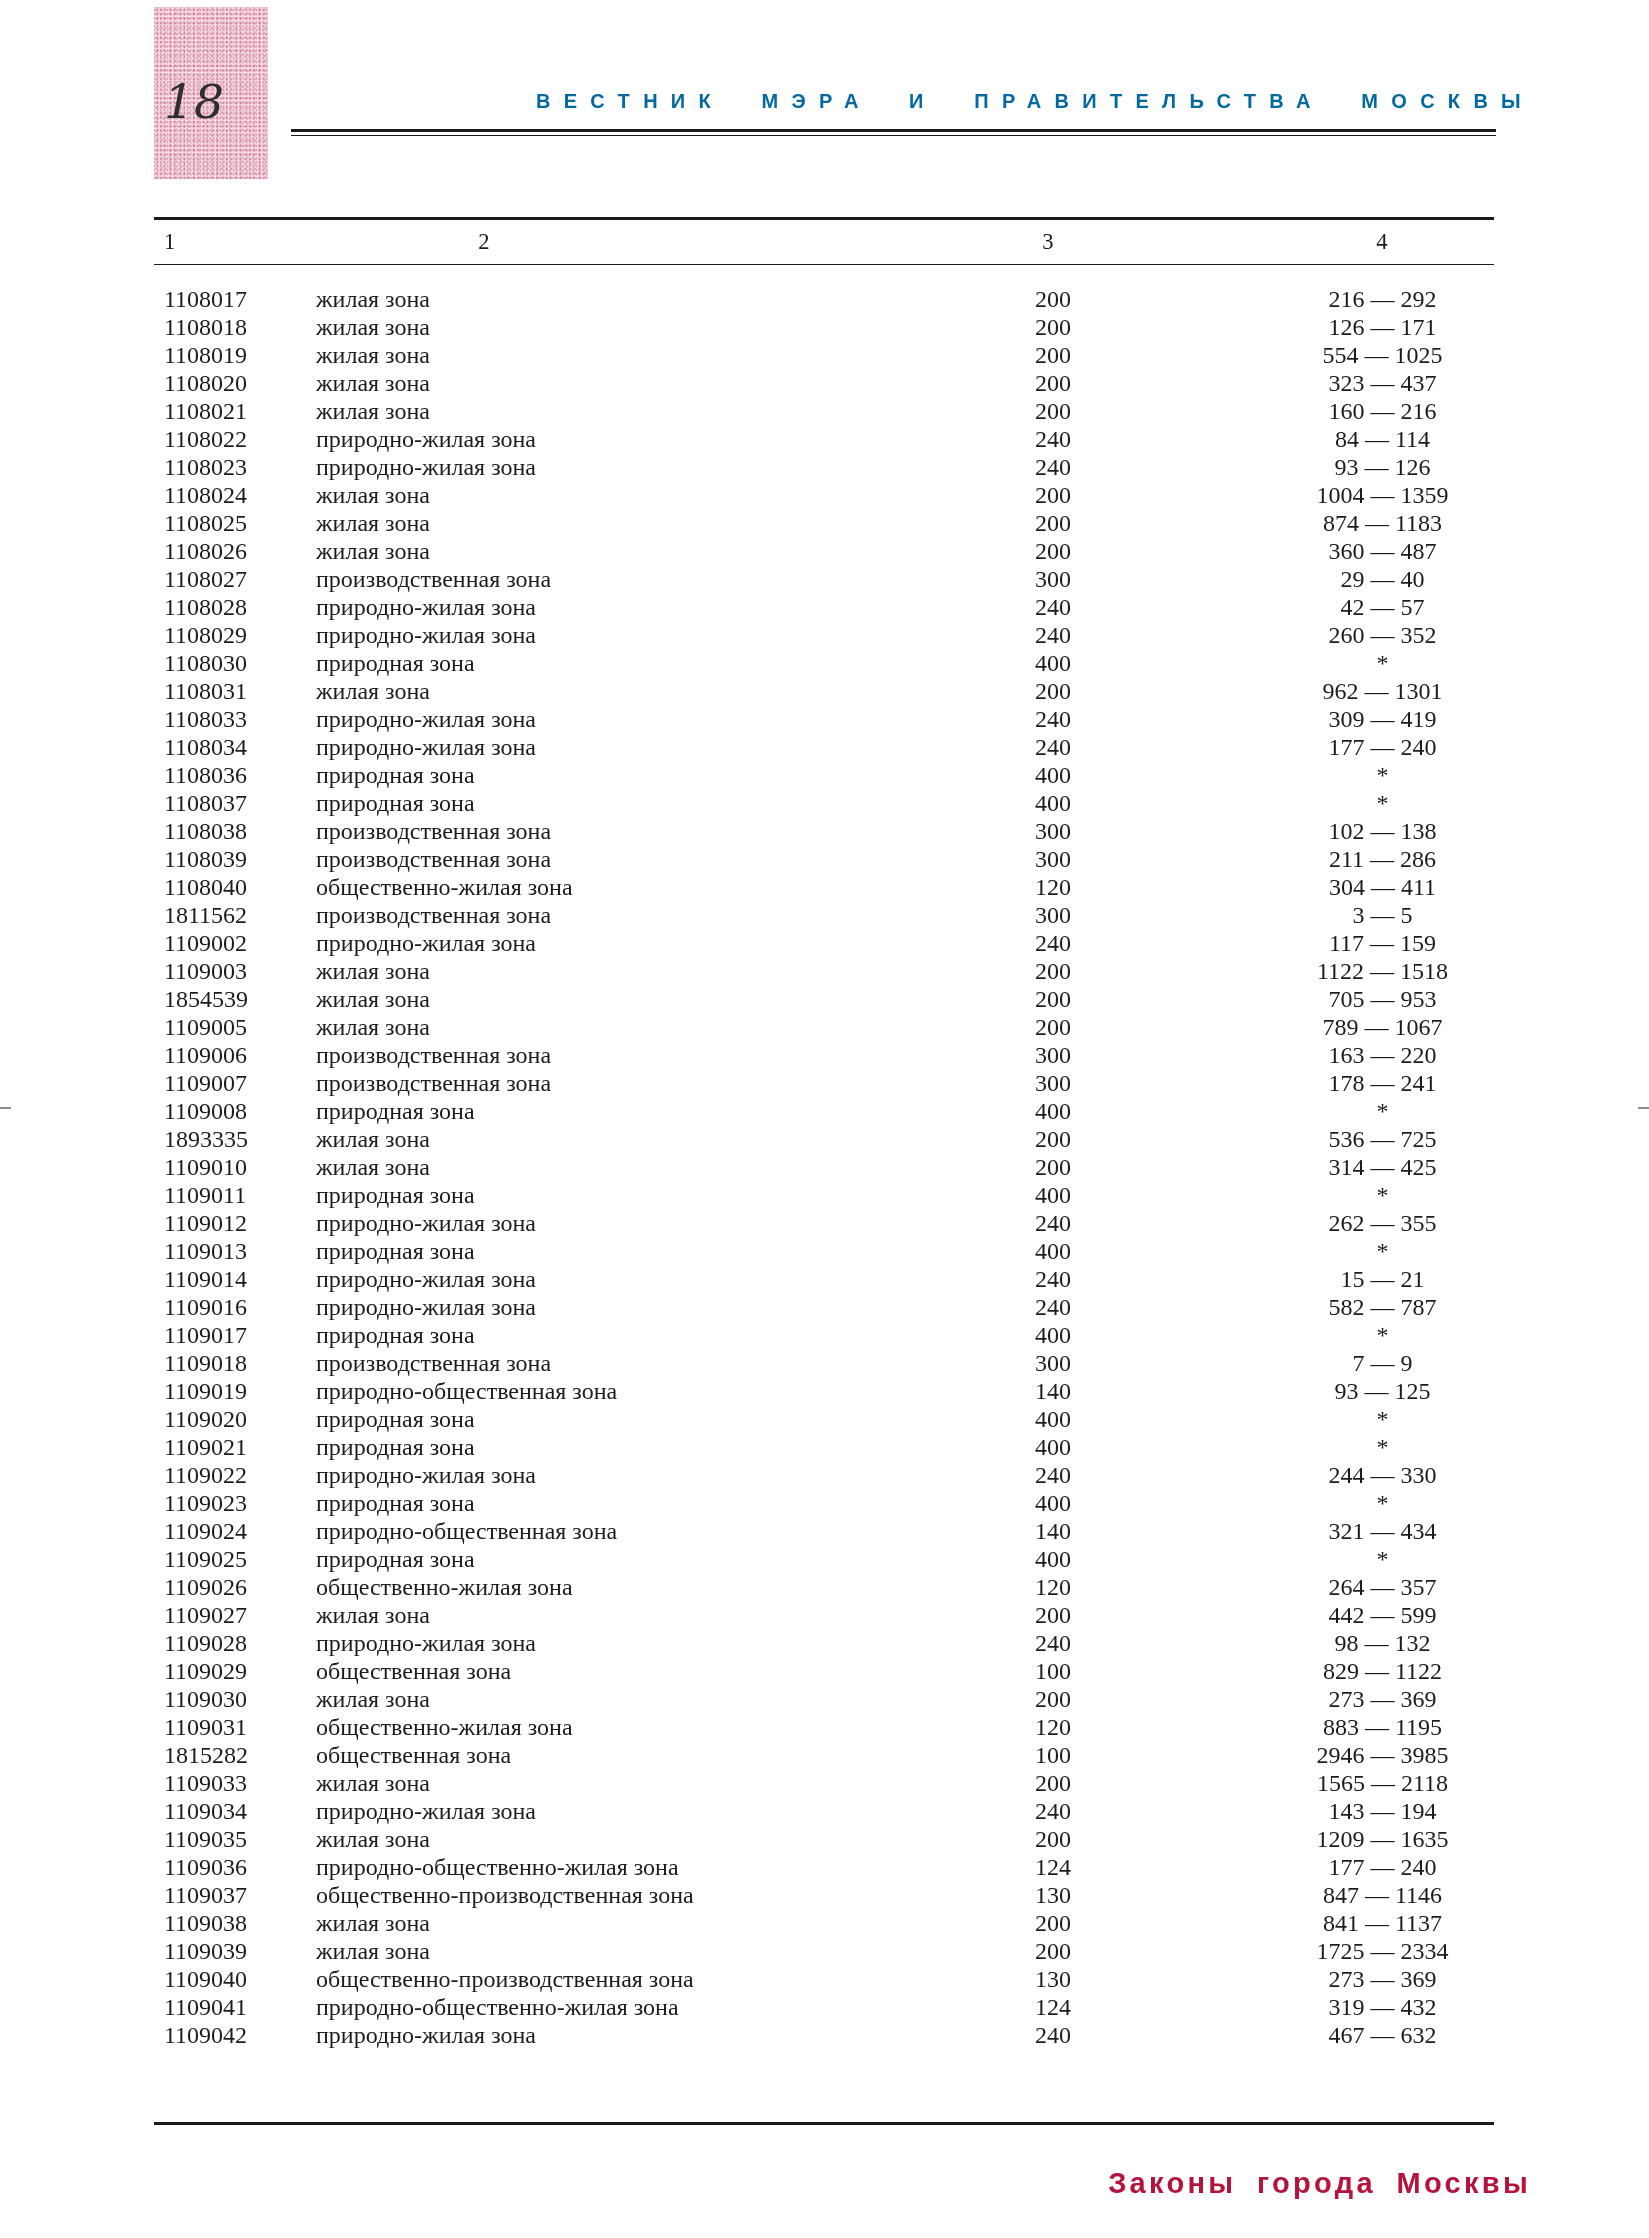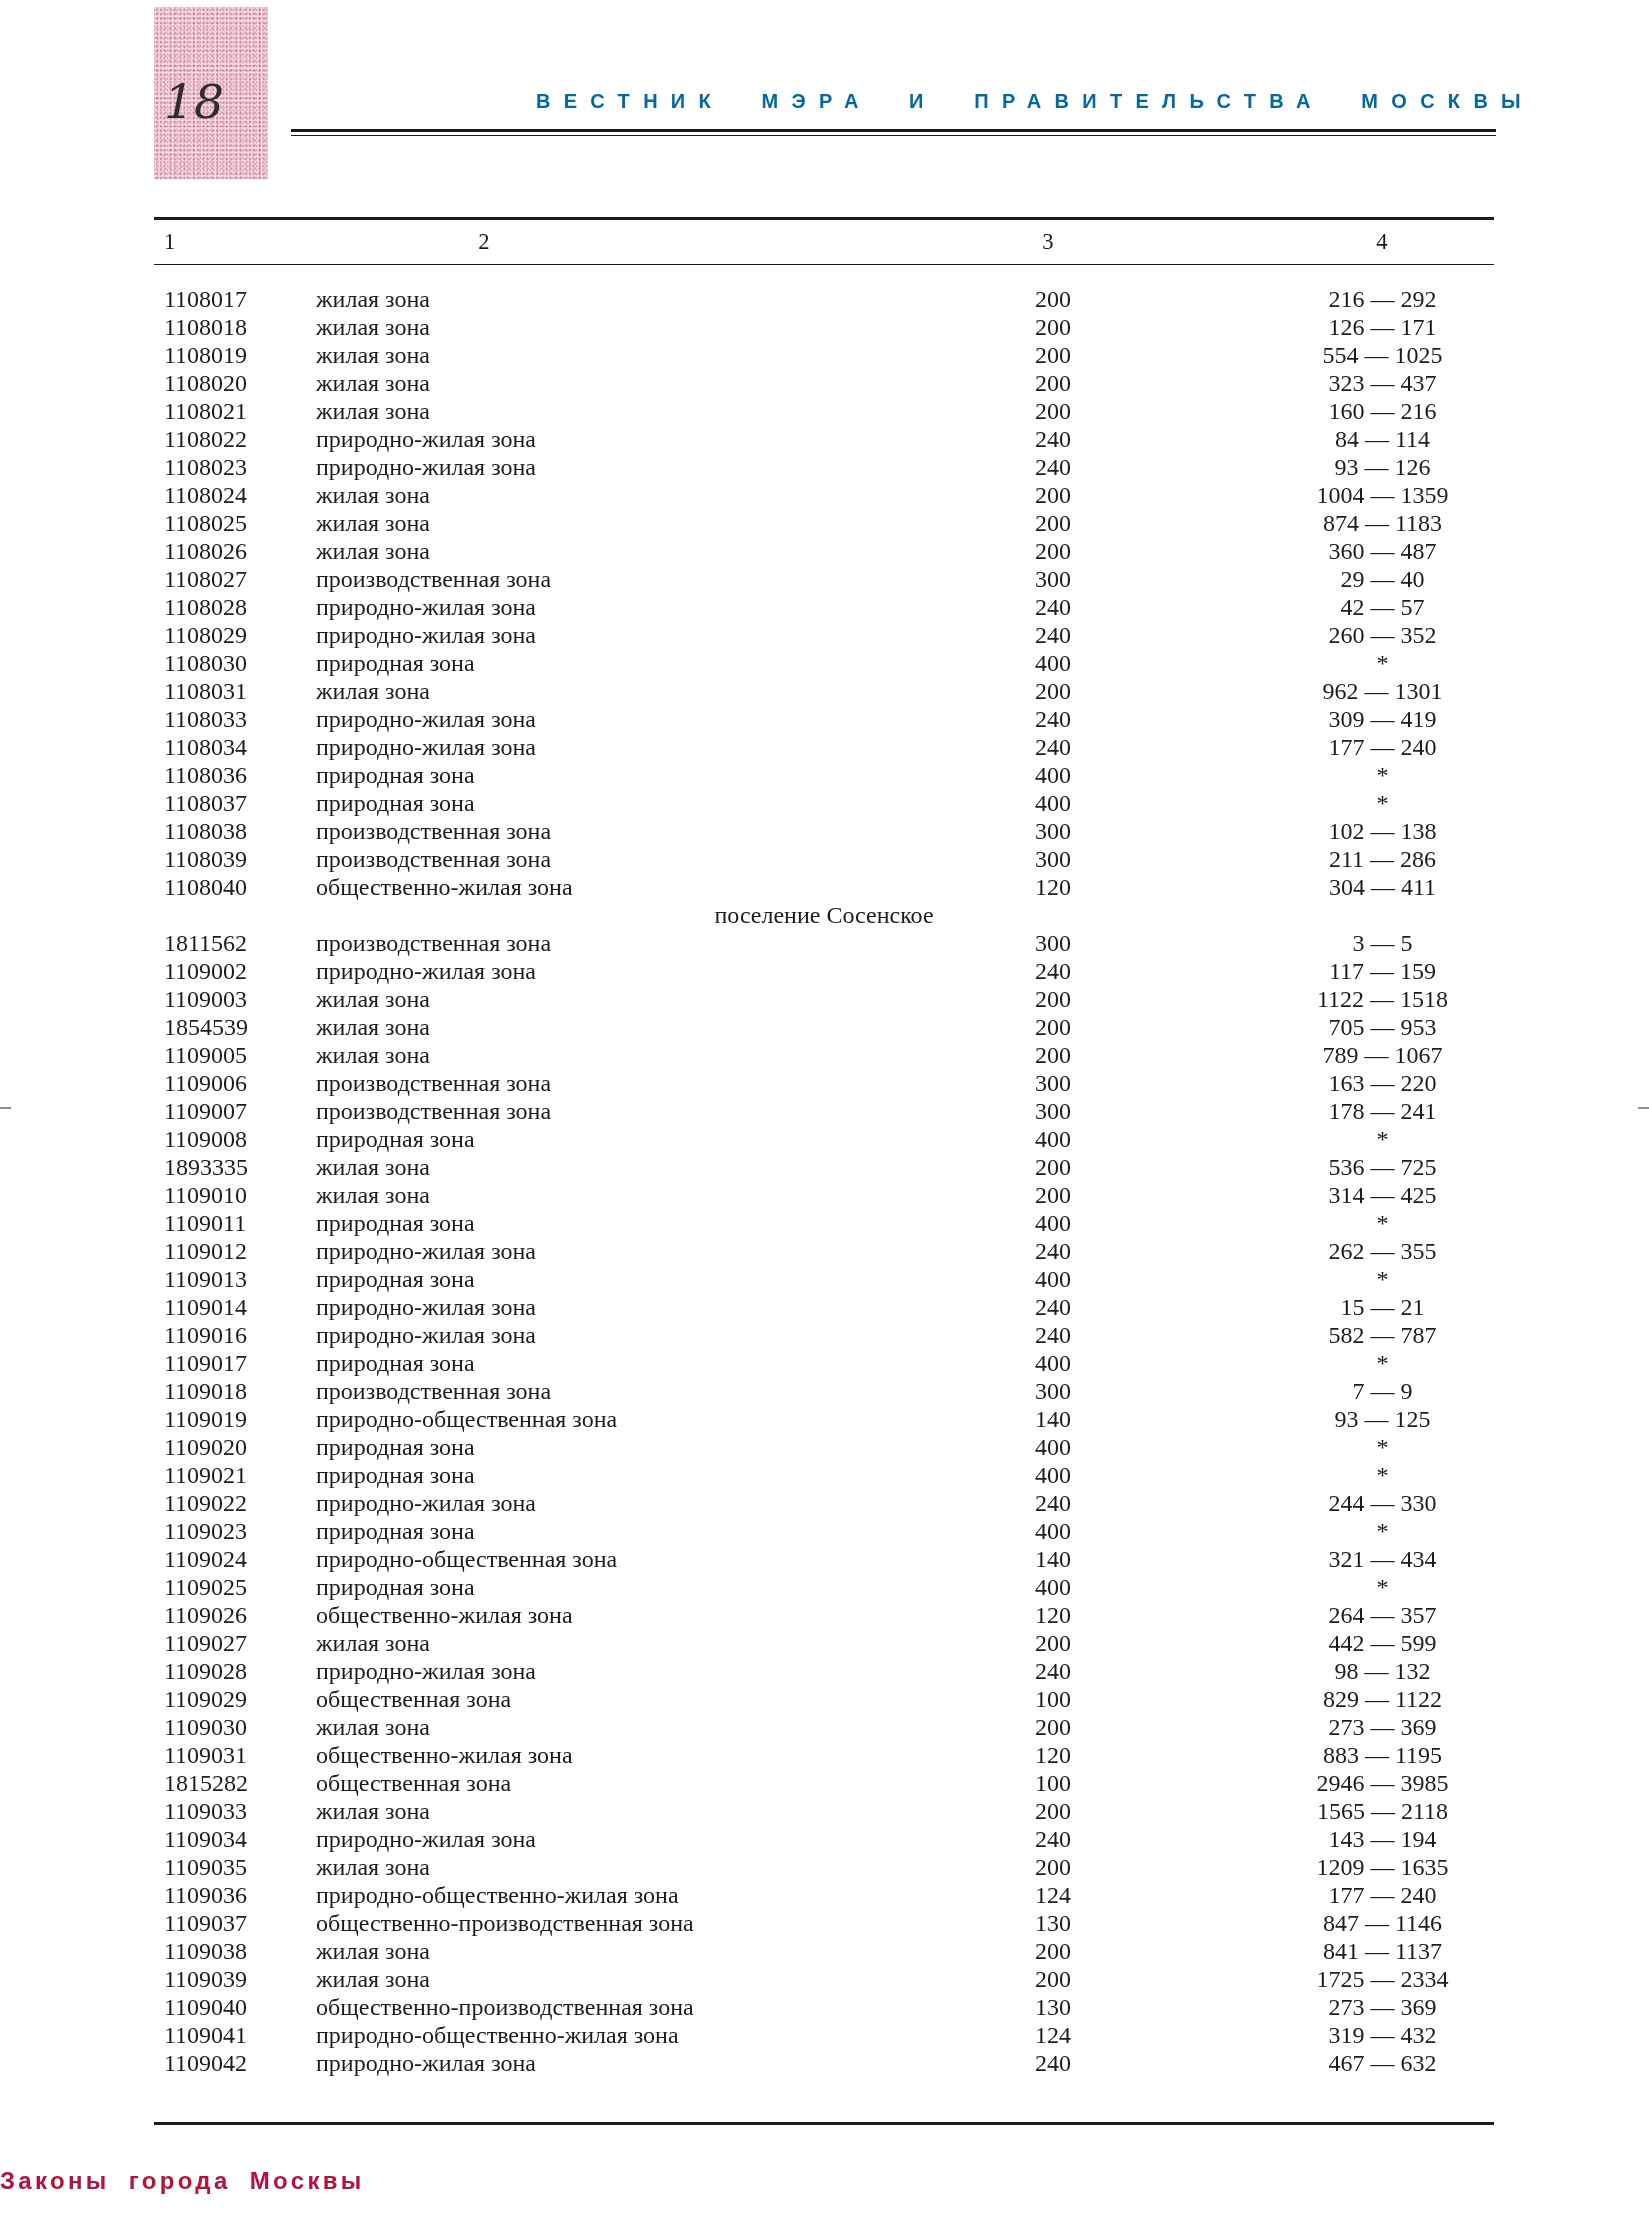--- a/index.html
+++ b/index.html
@@ -90,24 +90,24 @@
   .trow .c3, .trow .c4 { text-align: center; }
   .trow.section {
     display: block;
     text-align: center;
   }
 
   .footer {
     position: absolute;
     left: 0; top: 2167px;
     width: 1531px;
-    text-align: left;
+    text-align: right;
     font-family: "Liberation Sans", sans-serif;
     font-weight: bold;
-    font-size: 24px;
+    font-size: 29px;
     letter-spacing: 3.3px;
     word-spacing: 9.3px;
     color: #b5123c;
   }
 
   .crop-mark {
     position: absolute;
     top: 1107px;
     width: 10.6px; height: 2px;
     background: #8f8f8f;
@@ -261,21 +261,20 @@
         <div class="c2">производственная зона</div>
         <div class="c3">300</div>
         <div class="c4">211 — 286</div>
       </div>
       <div class="trow">
         <div class="c1">1108040</div>
         <div class="c2">общественно-жилая зона</div>
         <div class="c3">120</div>
         <div class="c4">304 — 411</div>
       </div>
-      <div class="trow section">поселение Сосенское</div>
       <div class="trow">
         <div class="c1">1811562</div>
         <div class="c2">производственная зона</div>
         <div class="c3">300</div>
         <div class="c4">3 — 5</div>
       </div>
       <div class="trow">
         <div class="c1">1109002</div>
         <div class="c2">природно-жилая зона</div>
         <div class="c3">240</div>

